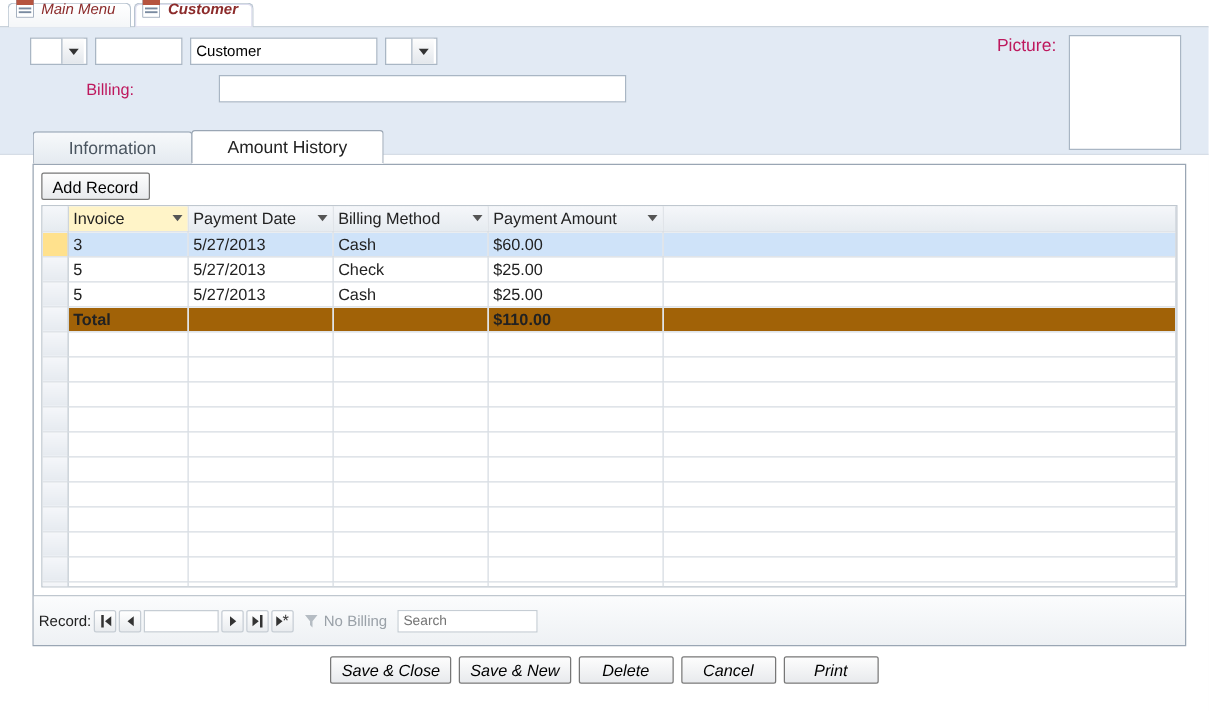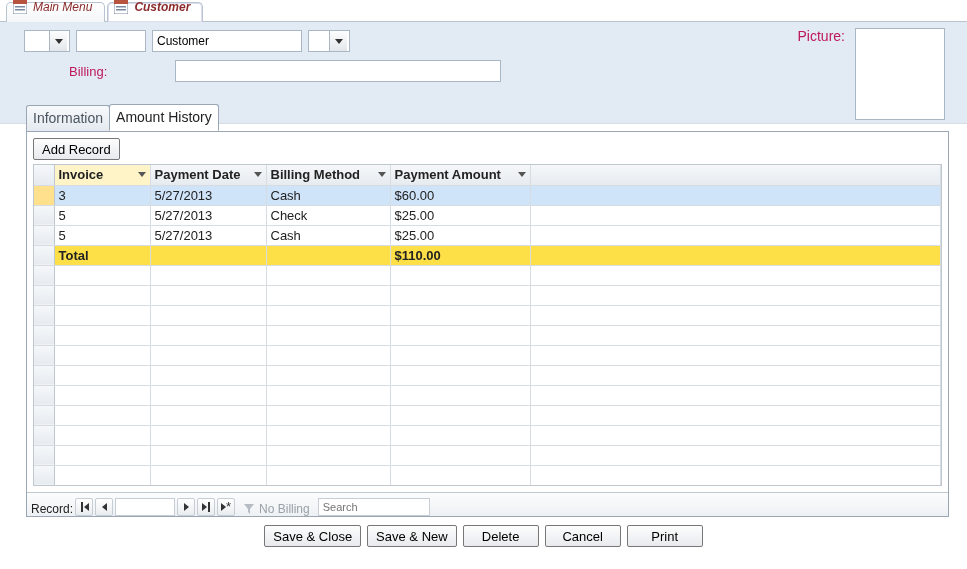--- a/index.html
+++ b/index.html
@@ -129,21 +129,21 @@
 
   
   .inner-tabbar {
     display:flex;
     align-items:flex-end;
     padding-left: 26px;
     position: relative;
     margin-top:-20px;
   }
   .itab {
-    padding: 4px 6px 5px;
+    padding: 4px 28px 5px;
     border: 1px solid #9aa6b4;
     border-bottom: none;
     background: linear-gradient(#f7f9fb,#e4eaf0);
     color: #4a5560;
     font-size: 14px;
     cursor: pointer;
     border-top-left-radius: 3px;
     border-top-right-radius: 3px;
     margin-right: -1px;
     position: relative;
@@ -201,47 +201,47 @@
     border-bottom: 1px solid #d6dce2;
     height: 20px;
     font-size: 13px;
     padding: 0 4px;
     text-align: left;
     white-space: nowrap;
     overflow: hidden;
   }
   table.ds th {
     background: linear-gradient(#f5f7fa,#e6ebf0);
-    font-weight: 700;
+    font-weight: 400;
     color: #222;
     position: relative;
   }
   table.ds th .hdrop {
     position:absolute; right:2px; top:50%; transform:translateY(-50%);
     width:12px;height:14px;
     display:flex;align-items:center;justify-content:center;
   }
   table.ds th.rowsel, table.ds td.rowsel {
     width: 18px;
     background: linear-gradient(#f5f7fa,#e6ebf0);
     border-right:1px solid #bfc7cf;
   }
   table.ds tr.selected td { background: #cfe3f9; }
   table.ds tr.selected td.rowsel { background: #ffe18d; }
   .num { text-align: right; padding-right:6px;}
   .col-invoice { background: #fff4c8 !important; }
-  .total-row td { background: #fde047; font-weight:400;}
+  .total-row td { background: #a16207; font-weight:400;}
 
   
   .recnav {
-    height: 24px;
+    height: 40px;
     border-top: 1px solid #bfc7cf;
     background: linear-gradient(#fbfcfd,#eef1f4);
     display:flex;
-    align-items:flex-end;
+    align-items:center;
     gap:2px;
     padding: 0 4px;
     font-size: 12px;
   }
   .recnav .navbtn {
     width: 18px; height: 18px;
     border: 1px solid #c6cdd4;
     background: linear-gradient(#fff,#e9ecef);
     display:flex;align-items:center;justify-content:center;
     cursor:pointer;
@@ -269,21 +269,21 @@
     color:#777;
   }
 
   
   .bottom-btns {
     display:flex;
     gap: 6px;
     justify-content:center;
     padding: 8px 0 6px 0;
   }
-  .bottom-btns .btn { min-width: 76px; }
+  .bottom-btns .btn { min-width: 76px; font-style: italic; }
 
   .tri-r {
     width:0;height:0;
     border-top:4px solid transparent;
     border-bottom:4px solid transparent;
     border-left:5px solid #333;
   }
   .tri-l {
     width:0;height:0;
     border-top:4px solid transparent;

